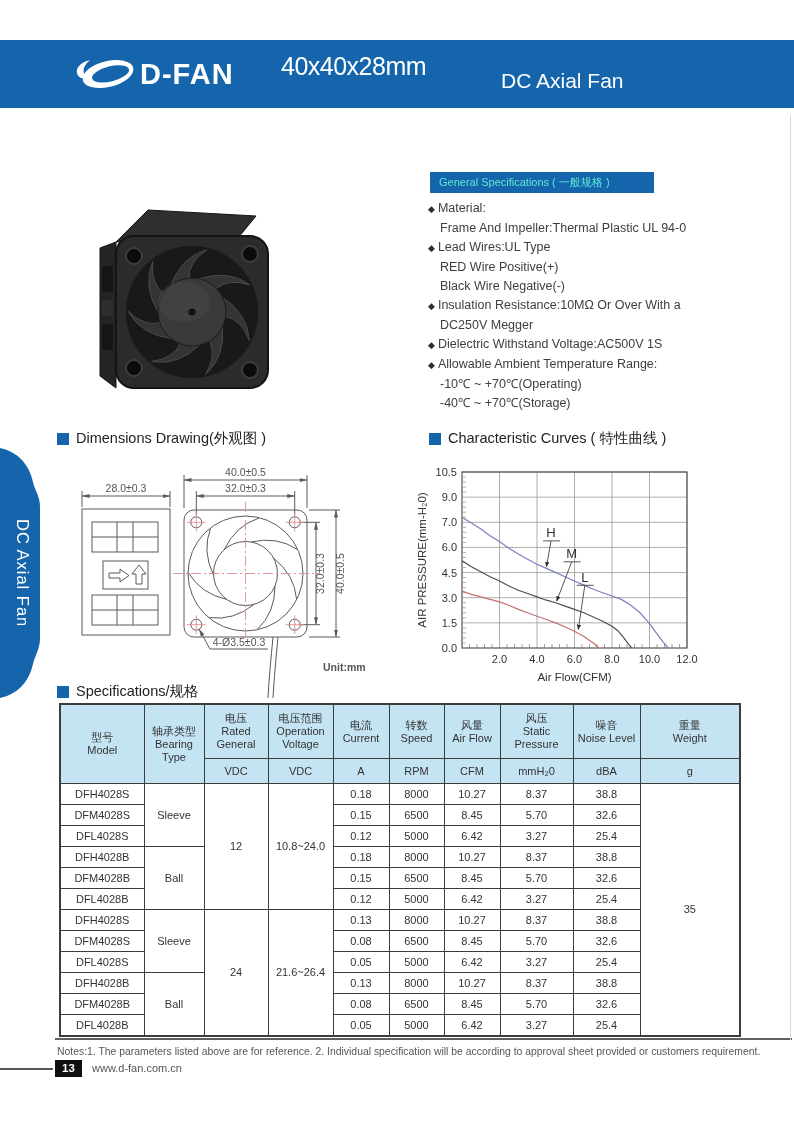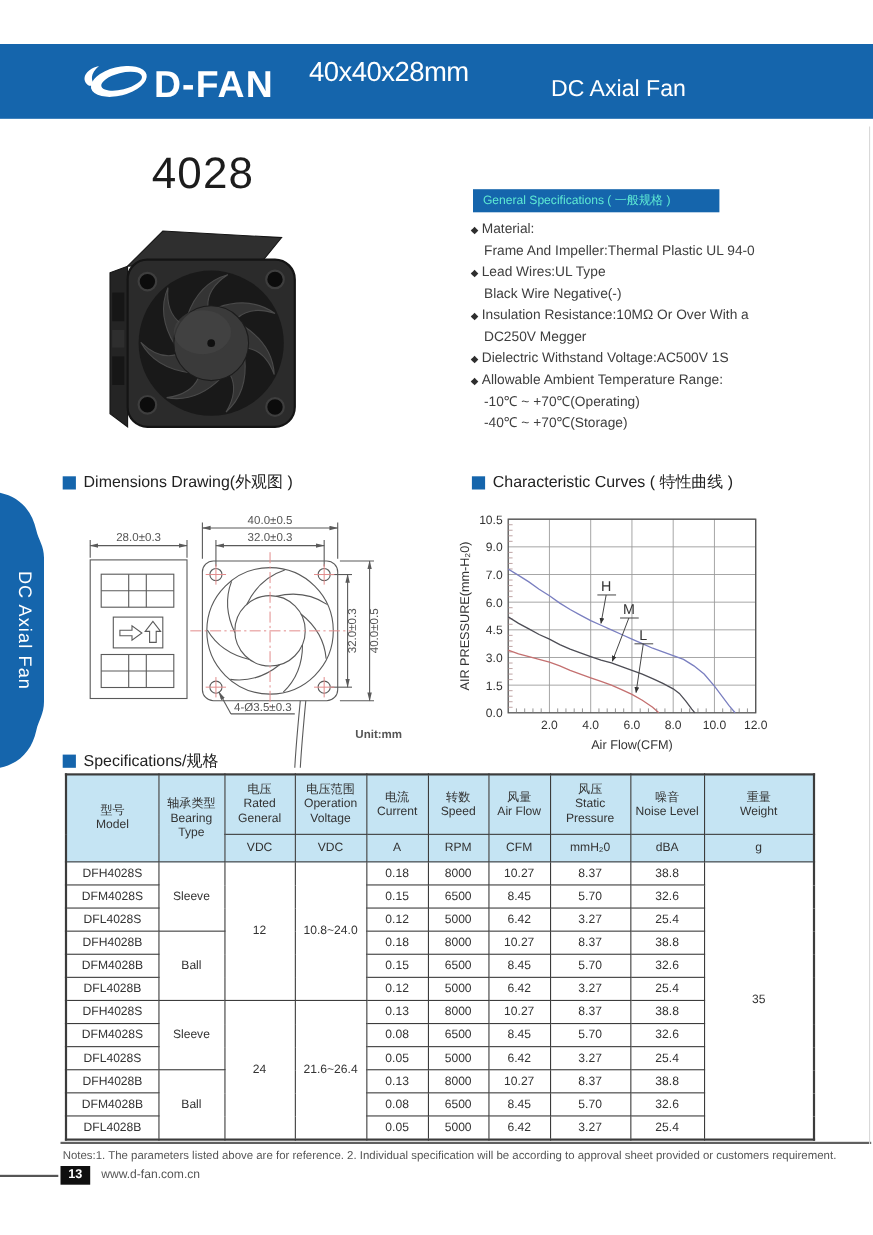--- a/index.html
+++ b/index.html
@@ -2,21 +2,21 @@
 <html><head>
 <meta charset="utf-8">
 <style>
   html,body{margin:0;padding:0;background:#e8e8e8;}
   #page{position:relative;width:794px;height:1123px;background:#ffffff;margin:0 auto;
         font-family:"Liberation Sans", sans-serif;overflow:hidden;}
   .abs{position:absolute;}
 
   
   #header-band{left:0;top:40px;width:794px;height:68px;background:#1565ac;}
-  #logo-text{left:140px;top:58px;color:#fff;font-size:34px;font-weight:bold;letter-spacing:1px;}
+  #logo-text{left:140px;top:58px;color:#fff;font-size:29px;font-weight:bold;letter-spacing:1px;}
   #header-title{left:281px;top:52px;color:#fff;font-size:25px;letter-spacing:-0.5px;}
   #header-subtitle{left:501px;top:69px;color:#fff;font-size:21px;}
 
   
   #sidebar-tab{left:0;top:444px;width:44px;height:258px;}
   #sidebar-label{left:2px;top:444px;width:40px;height:258px;display:flex;align-items:center;justify-content:center;}
   #sidebar-label span{writing-mode:vertical-rl;color:#fff;font-size:16.5px;letter-spacing:1px;}
 
   #model-title{left:138px;top:136px;font-size:40px;color:#1c1c1c;letter-spacing:1px;}
 
@@ -80,21 +80,20 @@
     <div class="abs" id="header-subtitle" style="left:501px;top:29px">DC Axial Fan</div>
   </div>
 
   <svg id="sidebar-tab" class="abs" viewBox="0 0 44 258">
     <path d="M0,4 C18,8 29,20 33,38 C35,47 40,52 40,63 L40,194 C40,205 35,211 33,220 C29,238 18,250 0,254 Z" fill="#1565ac"></path>
   </svg>
   <div id="sidebar-label" class="abs">
     <span>DC Axial Fan</span>
   </div>
 
-  <div id="model-title" class="abs">4028</div>
 
   <svg class="abs" style="left:86px;top:196px" width="190" height="200" viewBox="0 0 190 200">
     <polygon points="30,46 62,14 170,20 152,42" fill="#2f2f2f" stroke="#151515"></polygon>
     <polygon points="14,52 30,46 30,192 14,180" fill="#242424" stroke="#151515"></polygon>
     <rect x="16" y="70" width="11" height="26" fill="#161616"></rect>
     <rect x="16" y="104" width="11" height="16" fill="#2e2e2e"></rect>
     <rect x="16" y="128" width="11" height="26" fill="#161616"></rect>
     <rect x="30" y="40" width="152" height="152" rx="18" fill="#2b2b2b" stroke="#141414" stroke-width="2"></rect>
     <circle cx="106" cy="116" r="66" fill="#191919"></circle>
     <circle cx="48" cy="60" r="8" fill="#0c0c0c" stroke="#3e3e3e" stroke-width="2"></circle>
@@ -120,20 +119,23 @@
       <div class="gs-line">
         <span class="diamond">◆</span>
         <span>Material:</span>
       </div>
       <div class="gs-line indent">
         <span>Frame And Impeller:Thermal Plastic UL 94-0</span>
       </div>
       <div class="gs-line">
         <span class="diamond">◆</span>
         <span>Lead Wires:UL Type</span>
+      </div>
+      <div class="gs-line indent">
+        <span>RED Wire Positive(+)</span>
       </div>
       <div class="gs-line indent">
         <span>Black Wire Negative(-)</span>
       </div>
       <div class="gs-line">
         <span class="diamond">◆</span>
         <span>Insulation Resistance:10MΩ Or Over With a</span>
       </div>
       <div class="gs-line indent">
         <span>DC250V Megger</span>

